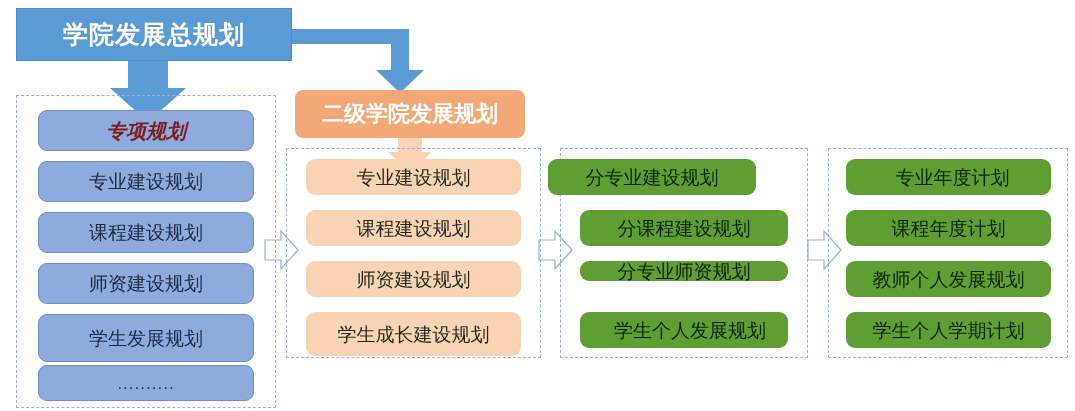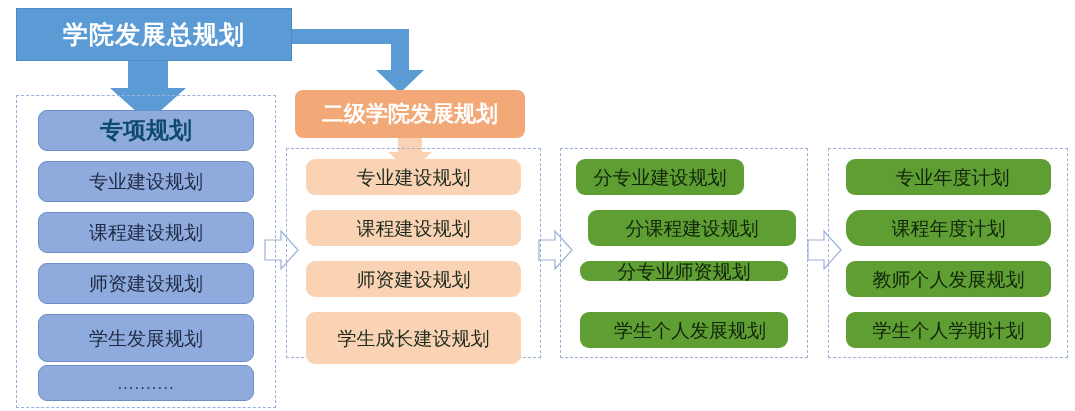--- a/index.html
+++ b/index.html
@@ -98,23 +98,24 @@
 
   .node-blue {
     background: #8faadc;
     border: 1px solid #6d8ec8;
   }
   .node-blue span {
     color: #1f2a44;
     font-size: 19px;
   }
   .node-blue.head span {
-    color: #0c4a6e;
-    font-size: 23px;
+    color: #7f1d1d;
+    font-size: 20px;
     font-weight: bold;
+    font-style: italic;
   }
   .node-blue.dots span {
     color: #28324d;
     font-size: 17px;
     letter-spacing: 1px;
   }
 
   .node-orange {
     background: #fad3b4;
     border: none;
@@ -198,45 +199,45 @@
 
   <div class="node node-orange" style="left:306px; top:159px; width:215px; height:36px;">
     <span>专业建设规划</span>
   </div>
   <div class="node node-orange" style="left:306px; top:210px; width:215px; height:36px;">
     <span>课程建设规划</span>
   </div>
   <div class="node node-orange" style="left:306px; top:261px; width:215px; height:36px;">
     <span>师资建设规划</span>
   </div>
-  <div class="node node-orange" style="left:306px; top:312px; width:215px; height:52px;text-align:right;">
+  <div class="node node-orange" style="left:306px; top:312px; width:215px; height:44px;text-align:right;">
     <span>学生成长建设规划</span>
   </div>
 
   <div class="group group-3"></div>
 
-  <div class="node node-green" style="left:576px; top:159px; width:168px; height:36px;text-align:center;">
+  <div class="node node-green" style="left:548px; top:159px; width:208px; height:36px;text-align:center;">
     <span>分专业建设规划</span>
   </div>
-  <div class="node node-green" style="left:580px; top:210px; width:208px; height:36px;margin-left:8px;">
+  <div class="node node-green" style="left:580px; top:210px; width:208px; height:36px;">
     <span>分课程建设规划</span>
   </div>
   <div class="node node-green" style="left:580px; top:261px; width:208px; height:20px;">
     <span>分专业师资规划</span>
   </div>
   <div class="node node-green" style="left:580px; top:312px; width:208px; height:36px;padding-left:12px;">
     <span>学生个人发展规划</span>
   </div>
 
   <div class="group group-4"></div>
 
   <div class="node node-green" style="left:846px; top:159px; width:205px; height:36px;padding-left:8px;">
     <span>专业年度计划</span>
   </div>
-  <div class="node node-green" style="left:846px; top:210px; width:205px; height:36px;border-radius:15px;">
+  <div class="node node-green" style="left:846px; top:210px; width:205px; height:36px;">
     <span>课程年度计划</span>
   </div>
   <div class="node node-green" style="left:846px; top:261px; width:205px; height:36px;">
     <span>教师个人发展规划</span>
   </div>
   <div class="node node-green" style="left:846px; top:312px; width:205px; height:36px;">
     <span>学生个人学期计划</span>
   </div>
 
 </div>

